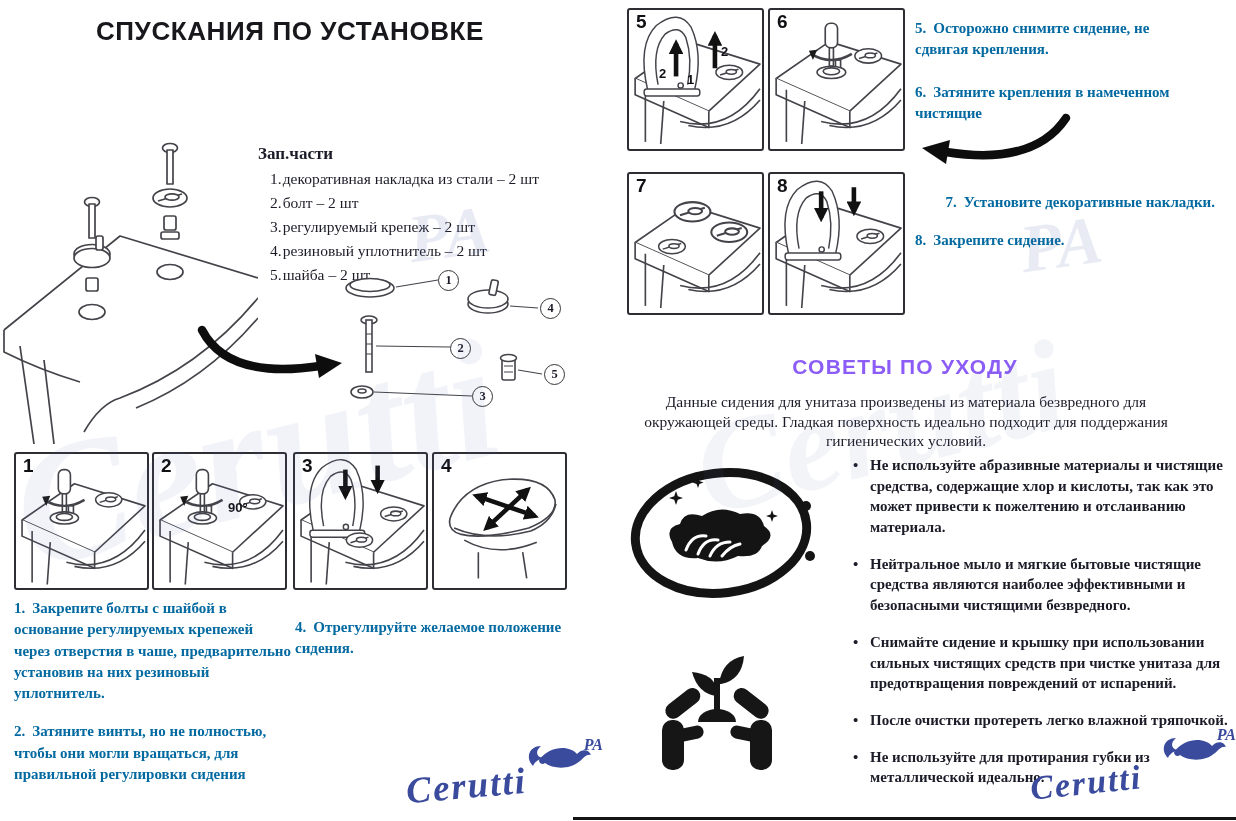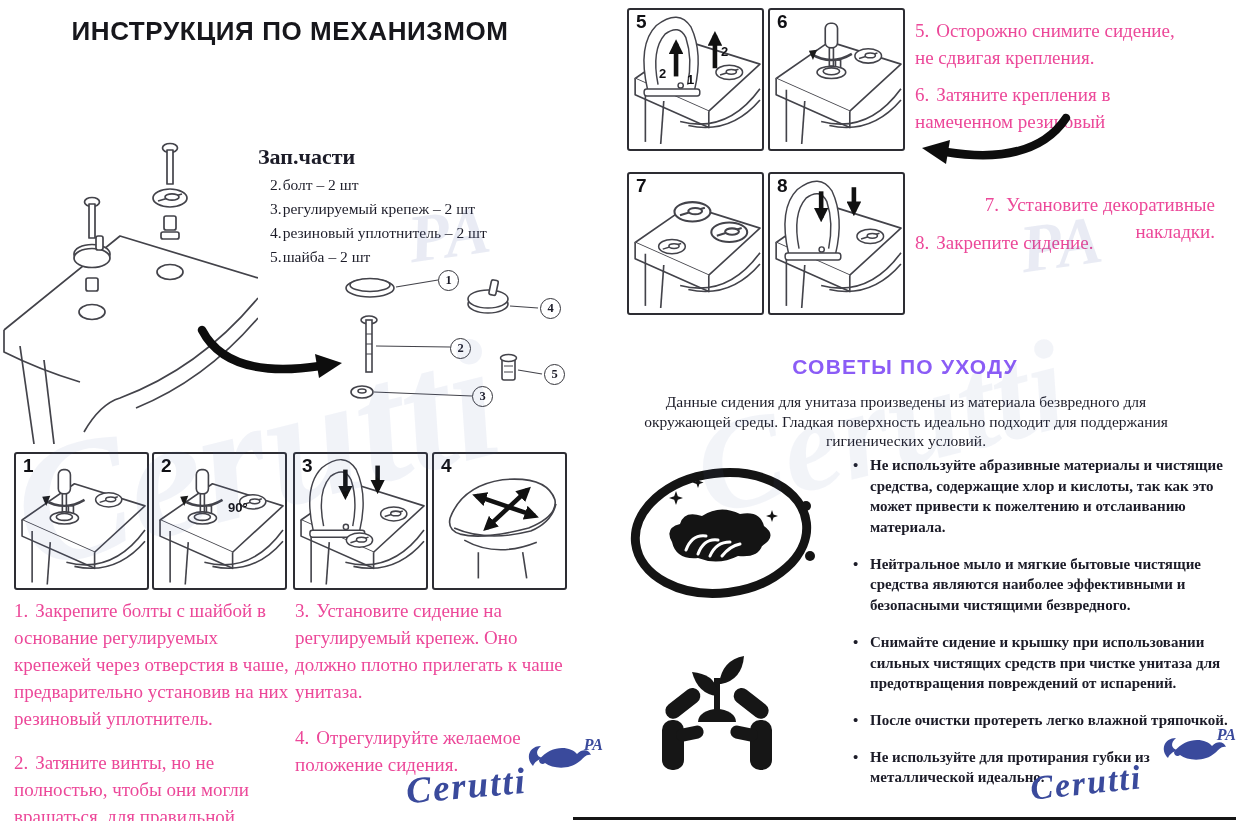--- a/index.html
+++ b/index.html
@@ -8,23 +8,23 @@
   .abs{position:absolute;}
   
   .doc-title{font-family:"Liberation Sans","DejaVu Sans",sans-serif;font-weight:bold;
              font-size:26px;letter-spacing:.6px;color:#17171c;text-align:center;margin:0;}
   .doc-subtitle{font-family:"Liberation Sans","DejaVu Sans",sans-serif;font-weight:400;
              font-size:17px;letter-spacing:.8px;color:#2b2b31;text-align:center;margin:7px auto 0;
              width:420px;line-height:1.35;}
   .care-heading{font-family:"Liberation Sans","DejaVu Sans",sans-serif;font-weight:bold;
              font-size:21px;letter-spacing:1.2px;color:#8b5cf6;text-align:center;}
   
-  .step{font-weight:normal;font-size:19px;line-height:1.42;color:#ec4899;}
+  .step{font-weight:bold;font-size:15px;line-height:1.42;color:#0369a1;}
   .step .step-num{margin-right:7px;}
-  .parts-heading{font-weight:bold;font-size:22px;}
+  .parts-heading{font-weight:bold;font-size:17px;}
   .parts-list{font-size:15.5px;line-height:1.55;margin-top:3px;padding-left:12px;}
   .parts-list .pnum{margin-right:1px;}
   .care-intro{font-size:15.5px;line-height:1.27;text-align:center;}
   .bullets{list-style:none;margin:0;padding:0;font-weight:bold;font-size:15px;line-height:1.38;}
   .bullets li{position:relative;margin-bottom:16px;padding-left:2px;}
   .bullets li::before{content:"•";position:absolute;left:-15px;top:0;}
   
   .panel{position:absolute;border:2.5px solid #2d2d33;border-radius:3px;background:#fff;}
   .panel svg{position:absolute;left:0;top:0;width:100%;height:100%;}
   .panel-num{position:absolute;top:1px;left:7px;z-index:2;
@@ -85,21 +85,21 @@
       <rect x="16" y="102" width="22" height="50" rx="10"></rect>
       <rect x="26" y="88" width="40" height="16" rx="8" transform="rotate(-38 26 104)"></rect>
       <rect x="30" y="112" width="28" height="13" rx="6.5" transform="rotate(-12 30 118)"></rect>
     </g>
   </defs>
 </svg>
 
 <div id="page">
 
   <div class="abs" style="left:30px;top:16px;width:520px;">
-    <h1 class="doc-title">ИНСТРУКЦИЯ ПО МЕХАНИЗМОМ</h1>
+    <h1 class="doc-title">СПУСКАНИЯ ПО УСТАНОВКЕ</h1>
   </div>
 
   <svg class="abs" style="left:0;top:132px;" width="258" height="312" viewBox="0 0 258 312">
     <g stroke="#43434a" stroke-width="1.7" fill="none" stroke-linejoin="round">
       <path d="M4 198 L120 104 L258 146"></path>
       <path d="M4 198 L4 220 Q 40 238 80 250"></path>
       <path d="M258 166 Q 200 236 120 266 Q 100 272 84 300"></path>
       <path d="M258 186 Q 205 248 136 276"></path>
       <path d="M20 214 L34 312"></path>
       <path d="M44 228 L54 312"></path>
@@ -126,20 +126,21 @@
   </svg>
 
   <svg class="abs" style="left:192px;top:322px;" width="152" height="68" viewBox="0 0 152 68">
     <path d="M10 8 Q 36 58 128 44" fill="none" stroke="#0d0d0d" stroke-width="8.5" stroke-linecap="round"></path>
     <polygon points="150,41 127,56 123,32" fill="#0d0d0d"></polygon>
   </svg>
 
   <div class="abs" style="left:258px;top:144px;width:330px;">
     <div class="parts-heading">Зап.части</div>
     <div class="parts-list">
+      <div><span class="pnum">1.</span><span>декоративная накладка из стали – 2 шт</span></div>
       <div><span class="pnum">2.</span><span>болт – 2 шт</span></div>
       <div><span class="pnum">3.</span><span>регулируемый крепеж – 2 шт</span></div>
       <div><span class="pnum">4.</span><span>резиновый уплотнитель – 2 шт</span></div>
       <div><span class="pnum">5.</span><span>шайба – 2 шт</span></div>
     </div>
   </div>
 
   <div class="abs" style="left:326px;top:262px;width:256px;height:170px;">
     <svg width="256" height="170" viewBox="0 0 256 170">
       <g stroke="#43434a" stroke-width="1.6" fill="#fff">
@@ -224,23 +225,20 @@
 
   <div class="abs" style="left:14px;top:598px;width:278px;">
     <p class="step" style="margin:0;">
       <span class="step-num">1.</span><span>Закрепите болты с шайбой в основание регулируемых крепежей через отверстия в чаше, предварительно установив на них резиновый уплотнитель.</span>
     </p>
     <p class="step" style="margin:17px 0 16px;">
       <span class="step-num">2.</span><span>Затяните винты, но не полностью, чтобы они могли вращаться, для правильной регулировки сидения</span>
     </p>
   </div>
   <div class="abs" style="left:295px;top:598px;width:272px;">
-    <p class="step" style="margin:0;">
-      <span class="step-num">3.</span><span>Установите сидение на регулируемый крепеж. Оно должно плотно прилегать к чаше унитаза.</span>
-    </p>
     <p class="step" style="margin:19px 0 8px;">
       <span class="step-num">4.</span><span>Отрегулируйте желаемое положение сидения.</span>
     </p>
   </div>
 
   <div class="abs" style="left:398px;top:736px;width:205px;height:84px;">
     <svg class="abs" style="right:8px;top:2px;" width="72" height="46" viewBox="0 0 72 46">
       <g fill="#3a4a9c">
         <path d="M10 28 C2 20 6 8 18 8 C12 13 13 19 20 20 C14 22 11 25 10 28 Z"></path>
         <path d="M16 22 C28 6 48 8 54 16 C60 10 66 12 68 17 C63 16 61 20 57 23 C47 32 30 31 22 25 C20 27 16 26 16 22 Z"></path>
@@ -292,21 +290,21 @@
         <line x1="50" y1="14" x2="50" y2="40" marker-end="url(#ah)"></line>
         <line x1="82" y1="10" x2="82" y2="34" marker-end="url(#ah)"></line>
       </g>
     </svg>
   </div>
 
   <p class="step abs" style="left:915px;top:18px;width:280px;margin:0;">
     <span class="step-num">5.</span><span>Осторожно снимите сидение, не сдвигая крепления.</span>
   </p>
   <p class="step abs" style="left:915px;top:82px;width:280px;margin:0;">
-    <span class="step-num">6.</span><span>Затяните крепления в намеченном резиновый</span>
+    <span class="step-num">6.</span><span>Затяните крепления в намеченном чистящие</span>
   </p>
   <p class="step abs" style="left:915px;top:192px;width:300px;margin:0;text-align:right;">
     <span class="step-num">7.</span><span>Установите декоративные накладки.</span>
   </p>
   <p class="step abs" style="left:915px;top:230px;width:300px;margin:0;">
     <span class="step-num">8.</span><span>Закрепите сидение.</span>
   </p>
 
   <svg class="abs" style="left:916px;top:108px;" width="160" height="64" viewBox="0 0 160 64">
     <path d="M150 10 Q 118 58 30 44" fill="none" stroke="#0d0d0d" stroke-width="8.5" stroke-linecap="round"></path>

